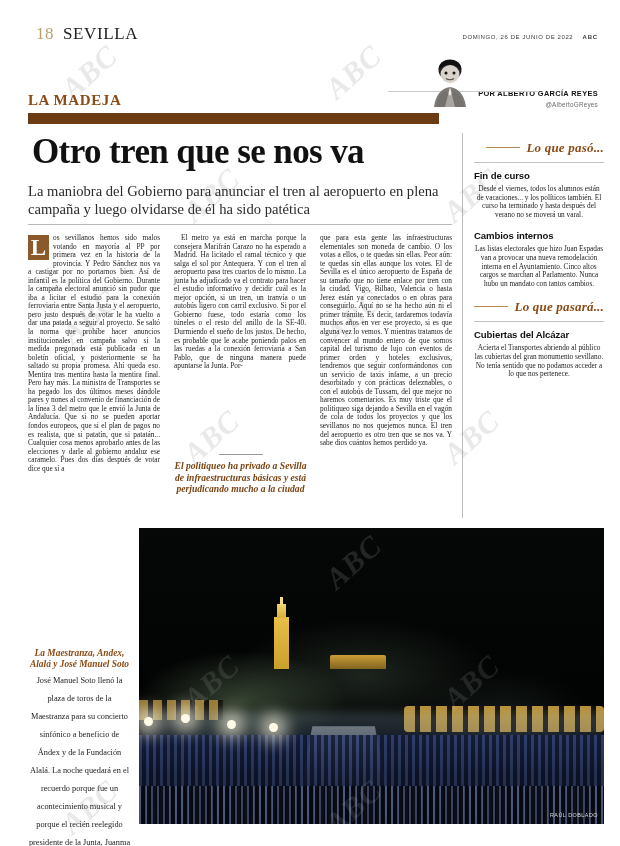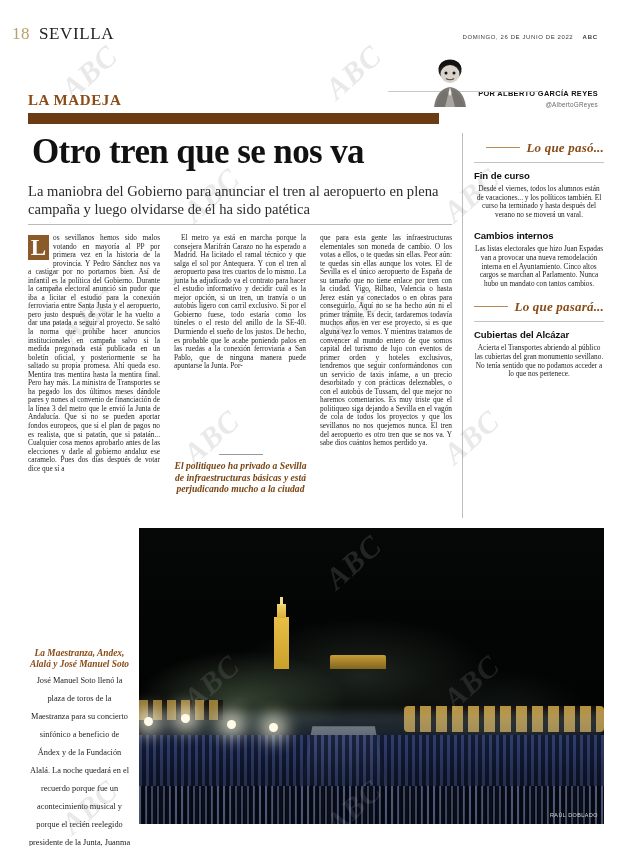--- a/index.html
+++ b/index.html
@@ -8,21 +8,21 @@
 
   .page{position:relative;width:620px;height:846px;background:#fff;}
 
   
   .wm{position:absolute;pointer-events:none;user-select:none;
       font-family:"Liberation Serif",serif;font-style:italic;font-weight:700;
       color:rgba(120,120,120,0.16);letter-spacing:1px;}
   .wm.big{font-size:30px;}
 
   
-  .masthead{position:absolute;left:12px;top:24px;right:22px;height:24px;}
+  .masthead{position:absolute;left:36px;top:24px;right:22px;height:24px;}
   .folio{font-family:"Liberation Serif",serif;font-size:17px;color:#b9a06a;
          letter-spacing:.5px;float:left;margin-right:9px;line-height:20px;}
   .section-name{font-family:"Liberation Serif",serif;font-size:17px;
          letter-spacing:.6px;color:#222;float:left;line-height:20px;}
   .dateline{float:right;font-family:"Liberation Sans",sans-serif;font-size:6px;
             letter-spacing:.6px;color:#3a3a3a;line-height:20px;padding-top:3px;}
   .dateline .brand{margin-left:7px;font-weight:700;letter-spacing:.8px;}
 
   
   .byline{position:absolute;right:22px;top:58px;width:200px;text-align:right;}

